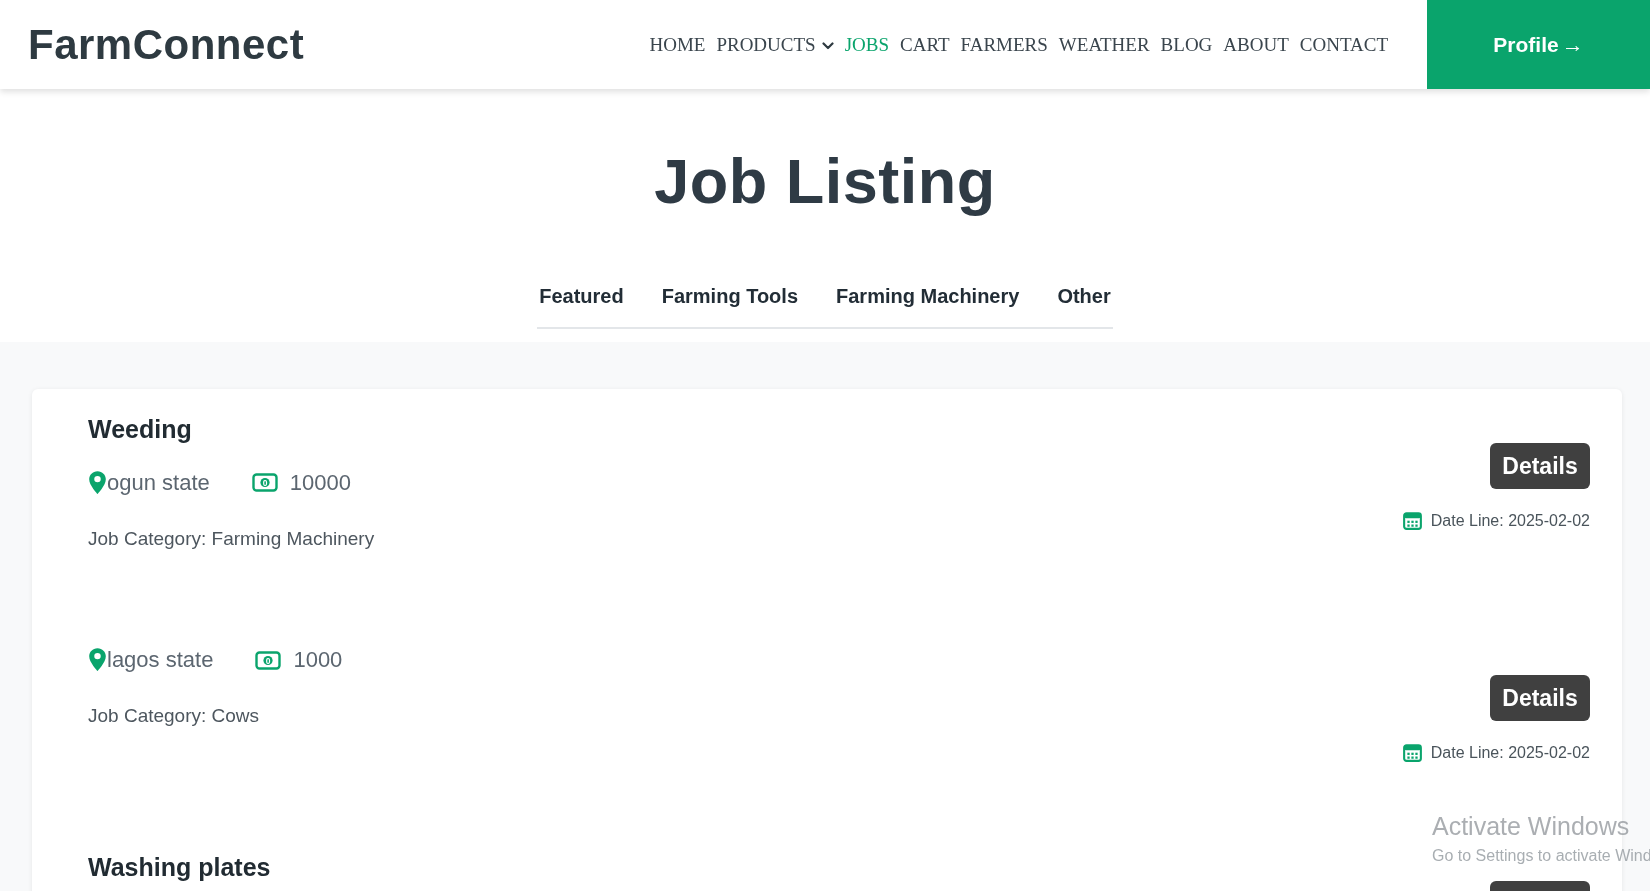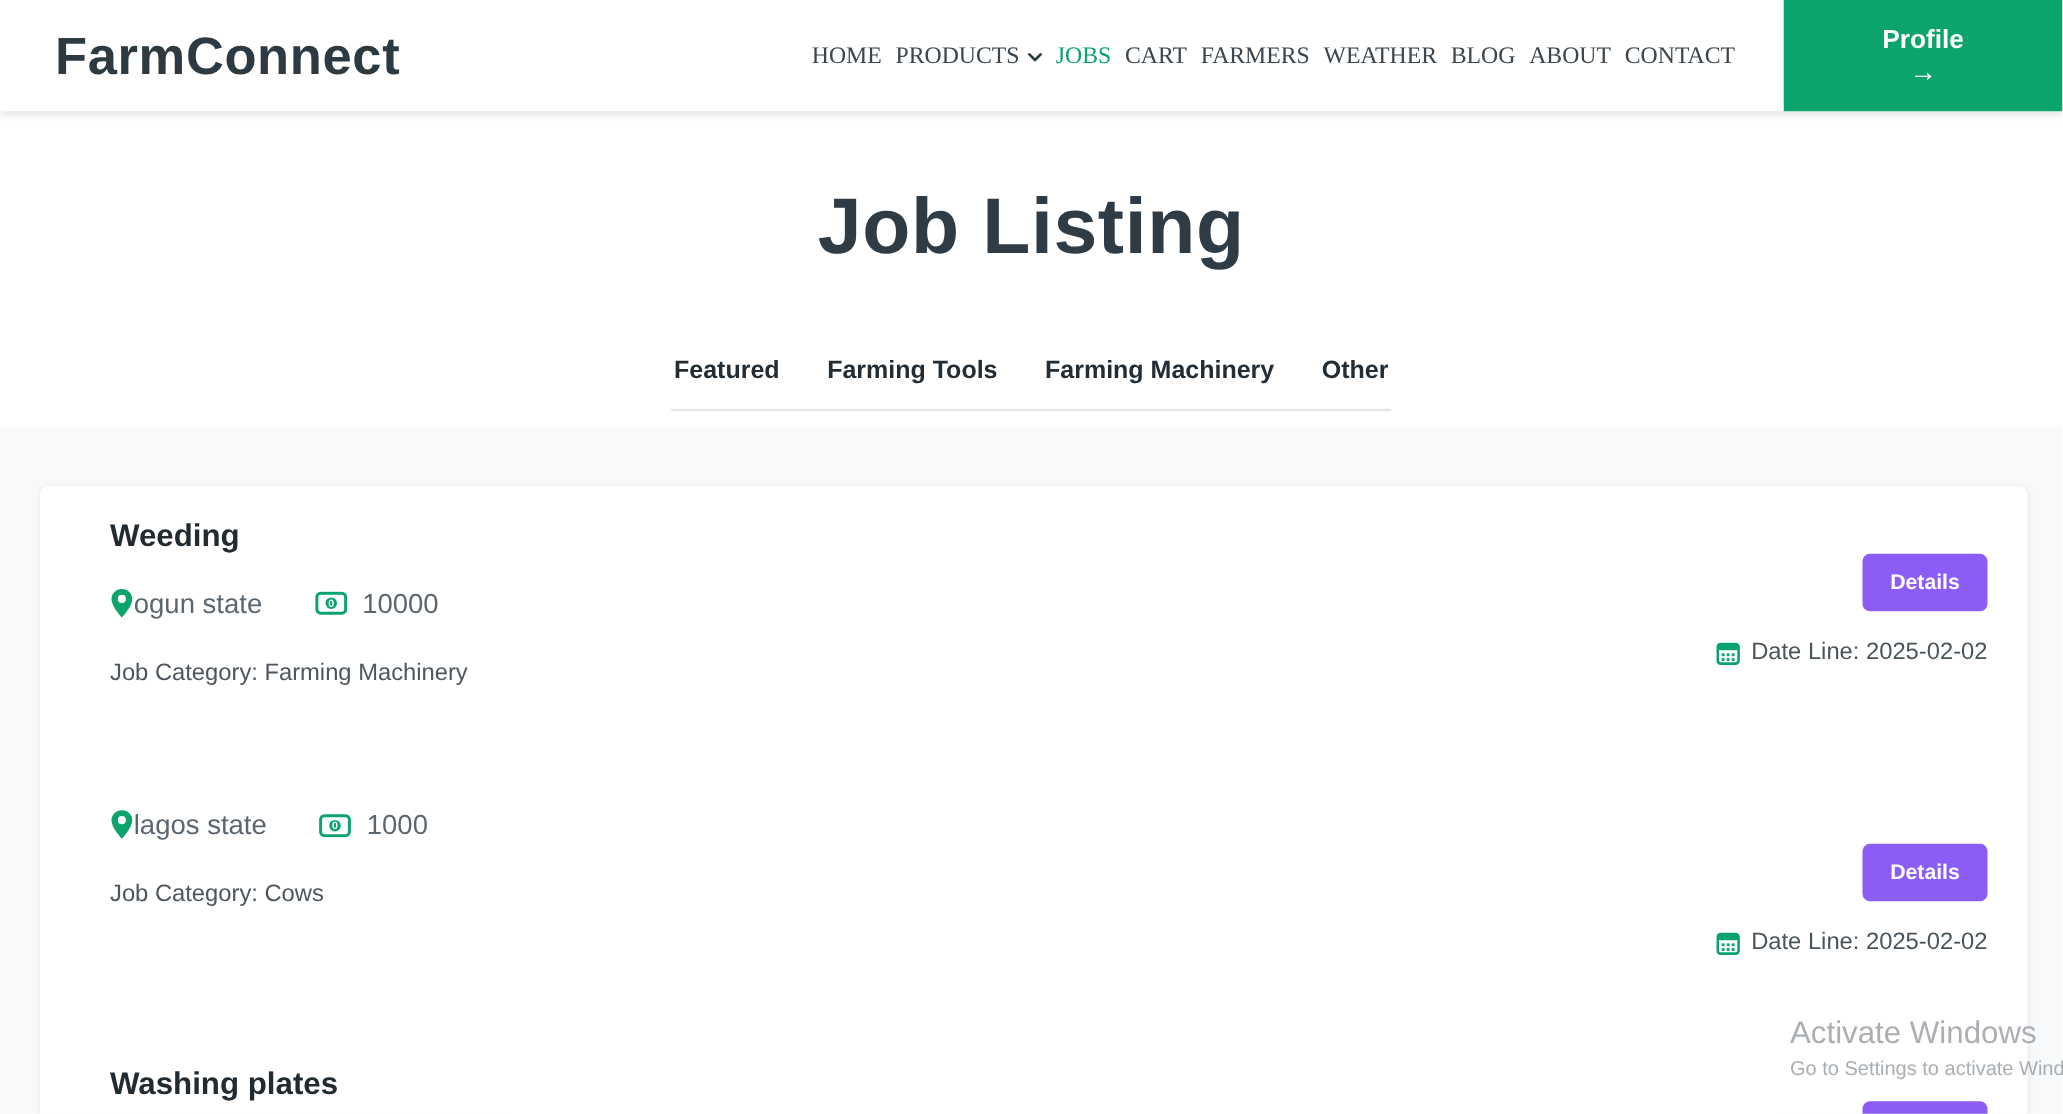--- a/index.html
+++ b/index.html
@@ -2,28 +2,28 @@
 <html><head>
 <meta charset="utf-8">
 <style>
   * { margin:0; padding:0; box-sizing:border-box; }
   html,body { width:1650px; height:891px; overflow:hidden; background:#ffffff;
               font-family:"Liberation Sans", sans-serif; }
 
   
   .navbar { position:relative; height:89px; background:#ffffff; display:flex; align-items:center;
             box-shadow:0 3px 6px rgba(0,0,0,.12); z-index:20; }
-  .brand { font-size:42px; font-weight:800; color:#2e3a41; margin-left:44px; letter-spacing:.5px; }
+  .brand { font-size:42px; font-weight:800; color:#2e3a41; margin-left:28px; letter-spacing:.5px; }
   .nav-links { display:flex; align-items:center; gap:11px; margin-left:auto; padding-right:262px;font-family:Liberation Serif, serif; }
   .nav-link { font-size:19px; color:#3a454d; font-weight:500; cursor:pointer; white-space:nowrap;
               display:flex; align-items:center; gap:6px; }
   .nav-link.active { color:#0aa46c; }
   .chev { display:inline-block; margin-top:2px; }
   .profile-btn { position:absolute; right:0; top:0; height:100%; width:223px; background:#0aa46c;
-                 border:none; color:#fff; display:flex; flex-direction:column; align-items:center;
+                 border:none; color:#fff; display:flex; flex-direction:row; align-items:center;
                  justify-content:center; gap:3px; cursor:pointer; }
   .profile-btn .p-label { font-size:21px; font-weight:700; }
   .profile-btn .p-arrow { font-size:22px; font-weight:700; line-height:1; }
 
   
   .hero { background:#ffffff; padding-top:56px; text-align:center; }
   .page-title { font-size:63px; font-weight:800; color:#2f3b45; letter-spacing:.5px; }
   .tabs { display:inline-flex; gap:38px; margin-top:68px; padding:0 2px 19px 2px;
           border-bottom:2px solid #e3e6e9; }
   .tab { font-size:20px; font-weight:700; color:#222d36; cursor:pointer; white-space:nowrap; }
@@ -37,25 +37,25 @@
   .job-row { position:relative; height:206px; }
   .job-row.last { height:auto; }
   .job-title { font-size:25px; font-weight:800; color:#212b32; line-height:1.15; }
   .job-meta { display:flex; align-items:center; margin-top:26px; }
   .meta-loc { display:flex; align-items:center; gap:0; }
   .meta-pay { display:flex; align-items:center; gap:12px; margin-left:42px; }
   .meta-text { font-size:22px; color:#5c6670; }
   .job-category { margin-top:32px; font-size:19px; color:#4d565e; }
   .job-actions { position:absolute; right:0; top:28px; display:flex; flex-direction:column;
                  align-items:flex-end; z-index:10; }
-  .details-btn { width:100px; height:46px; background:#8b5cf6; color:#fff; border:none;
-                 border-radius:6px; font-size:17px; font-weight:700; cursor:pointer;
+  .details-btn { width:100px; height:46px; background:#404040; color:#fff; border:none;
+                 border-radius:6px; font-size:23px; font-weight:700; cursor:pointer;
                  font-family:"Liberation Sans", sans-serif; }
   .date-line { display:flex; align-items:center; gap:9px; margin-top:22px; }
-  .date-text { font-size:19px; color:#4a545b; }
+  .date-text { font-size:16px; color:#4a545b; }
 
   .icon { flex:0 0 auto; display:inline-flex; }
 
   
   .watermark { position:absolute; left:1432px; top:812px; z-index:5; pointer-events:none;
                white-space:nowrap; }
   .wm-1 { font-size:25px; color:#8f9499; opacity:.75; font-weight:400; }
   .wm-2 { font-size:16px; color:#9aa0a5; opacity:.85; margin-top:6px; }
 </style>
 </head>

